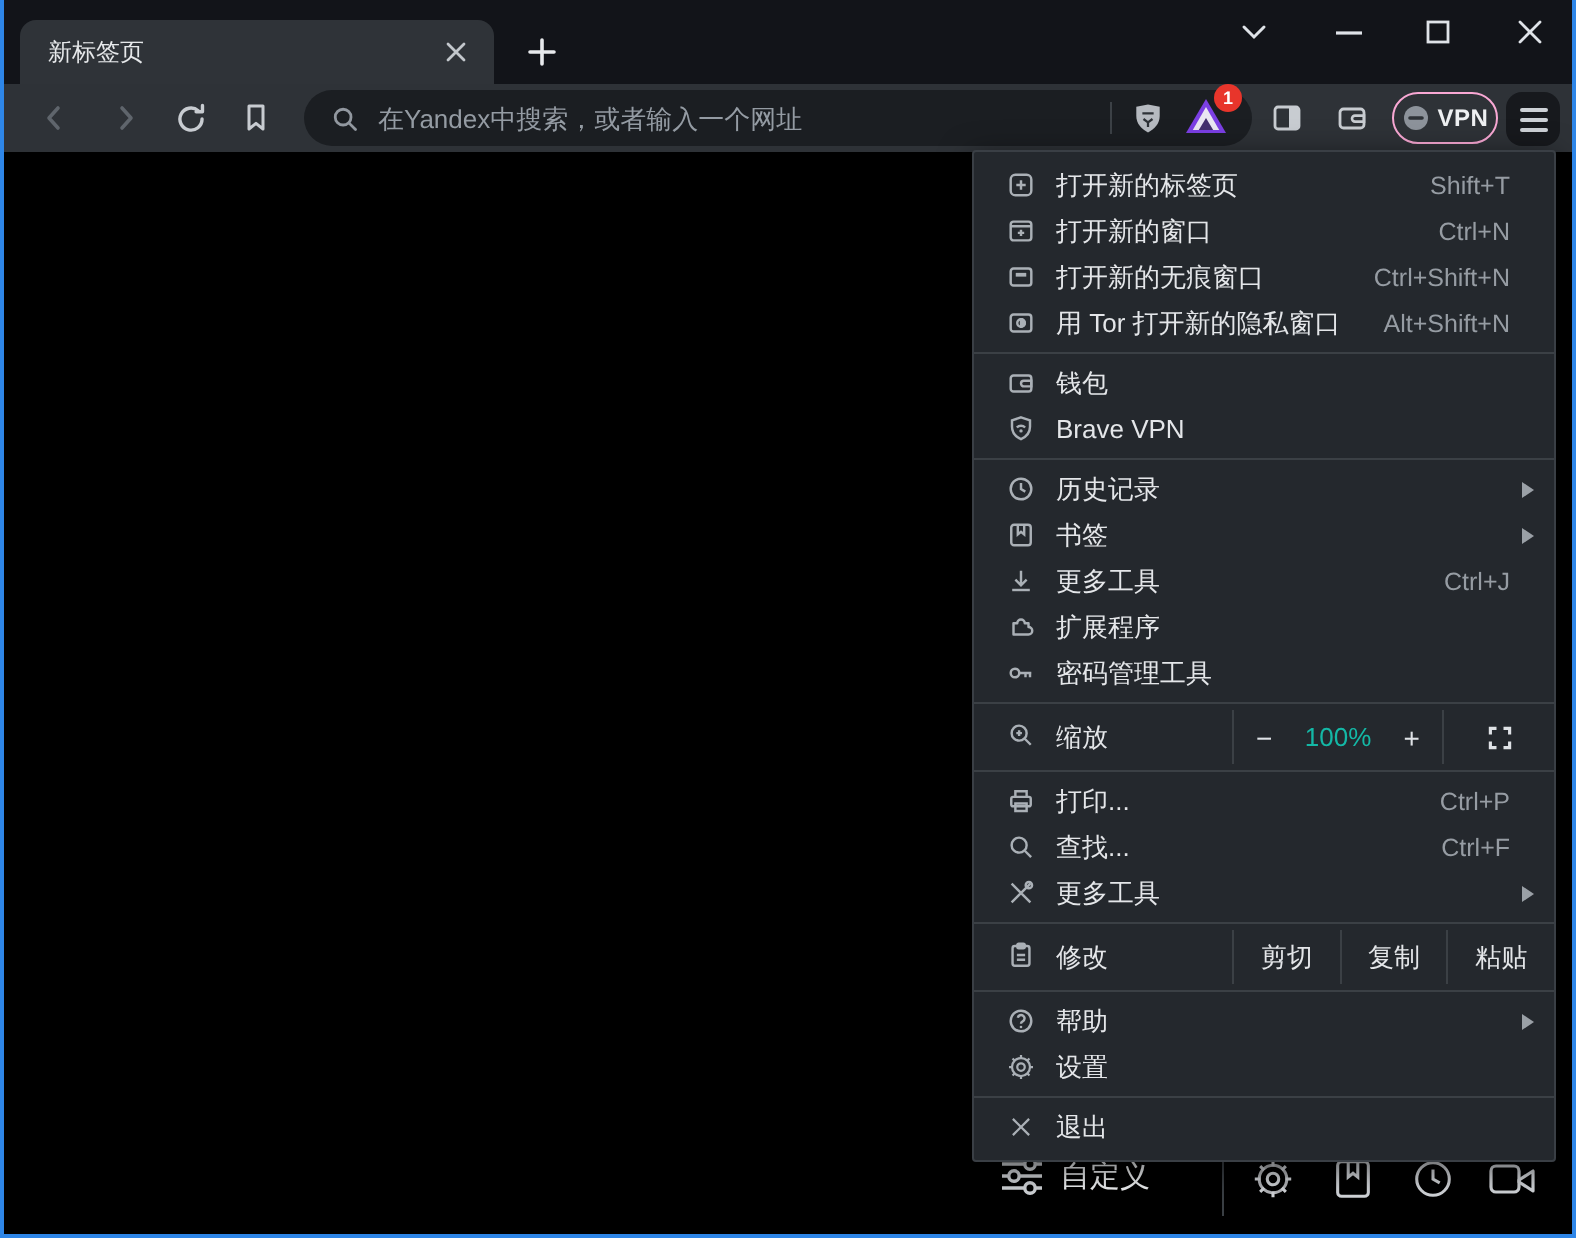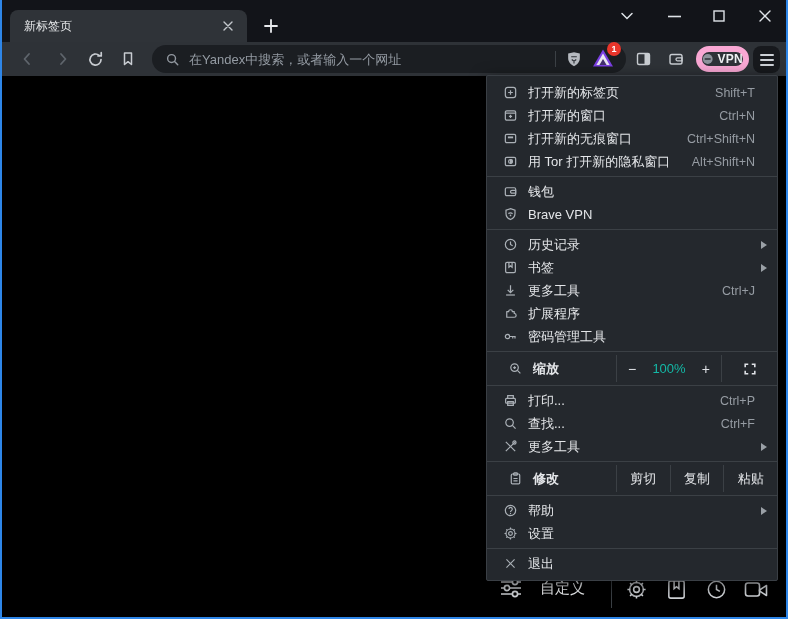--- a/index.html
+++ b/index.html
@@ -39,53 +39,53 @@
   .addr-shield { margin-right:9px; }
   .rewards { position:relative; width:24px; height:22px; margin-right:10px; }
   .rewards-badge {
     position:absolute; right:-5px; top:-6px; min-width:14px; height:14px; border-radius:8px;
     background:#e8352b; color:#fff; font-size:9px; font-weight:bold;
     display:flex; align-items:center; justify-content:center; padding:0 3px;
   }
   .tool-ico { position:absolute; top:6px; width:24px; height:22px; display:flex; align-items:center; justify-content:center; }
   .vpn-btn {
     position:absolute; left:694px; top:4px; width:53px; height:26px;
-    border:6px solid #f9a8d4; border-radius:13px; display:flex; align-items:center; justify-content:center; gap:4px;
+    border:1px solid #f9a8d4; border-radius:13px; display:flex; align-items:center; justify-content:center; gap:4px;
   }
   .vpn-label { color:#eef0f2; font-size:12px; font-weight:bold; letter-spacing:.3px; }
   .menu-btn {
     position:absolute; left:751px; top:4px; width:27px; height:27px; border-radius:8px;
     background:#17191d; display:flex; flex-direction:column; align-items:center; justify-content:center; gap:3px;
   }
   .menu-btn i { display:block; width:14px; height:2px; background:#cdd1d6; border-radius:1px; }
   
   .content { position:absolute; left:0; top:76px; right:0; bottom:0; background:#000; }
   .footer { position:absolute; left:0; right:8px; top:492px; height:40px; }
   .footer .f-item { position:absolute; display:flex; align-items:center; }
-  .customize { left:496px; top:0; height:40px; gap:16px; }
+  .customize { left:496px; top:0; height:40px; gap:6px; }
   .customize-label { color:#f0f2f4; font-size:15px; }
   .f-div { position:absolute; left:609px; top:0; width:1px; height:40px; background:#3a3f44; }
   .f-ico { top:9px; width:24px; height:24px; justify-content:center; }
   
   .menu {
     position:absolute; left:484px; top:75px; width:292px; z-index:10;
     background:#24282d; border:1px solid #3a3f45; border-radius:2px;
     box-shadow:0 4px 16px rgba(0,0,0,.6); padding:5px 0;
   }
   .mrow { position:relative; height:23px; display:flex; align-items:center; padding:0 2px 0 15px; }
   .mic { width:16px; height:16px; margin-right:10px; flex:none; display:flex; align-items:center; justify-content:center; }
   .mlabel { color:#e4e6e9; font-size:13px; white-space:nowrap; flex:1; }
   .mshort { color:#969ca3; font-size:12.5px; margin-right:20px; white-space:nowrap; }
   .marrow {
     position:absolute; right:10px; top:50%; margin-top:-4px;
     width:0; height:0; border-left:6px solid #9aa0a6; border-top:4px solid transparent; border-bottom:4px solid transparent;
   }
   .msep { height:1px; background:#3b4045; margin:3px 0; }
   .mrow.cells { height:27px; padding:0; }
-  .cell-label { display:flex; align-items:center; padding-left:20px; width:129px; flex:none;font-weight:bold; }
+  .cell-label { display:flex; padding-left:15px; width:129px; flex:none; }
   .vdiv { width:1px; align-self:stretch; background:#3b4045; flex:none; }
   .zoom-ctl { width:104px; flex:none; display:flex; align-items:center; justify-content:space-around; }
   .zoom-sign { color:#dfe2e6; font-size:14px; width:20px; text-align:center; }
   .zoom-val { color:#14b8a6; font-size:13px; }
   .cell-fs { flex:1; display:flex; align-items:center; justify-content:center; }
   .edit-cell { flex:1; display:flex; align-items:center; justify-content:center; color:#e4e6e9; font-size:13px; }
 </style>
 </head>
 <body>
 

